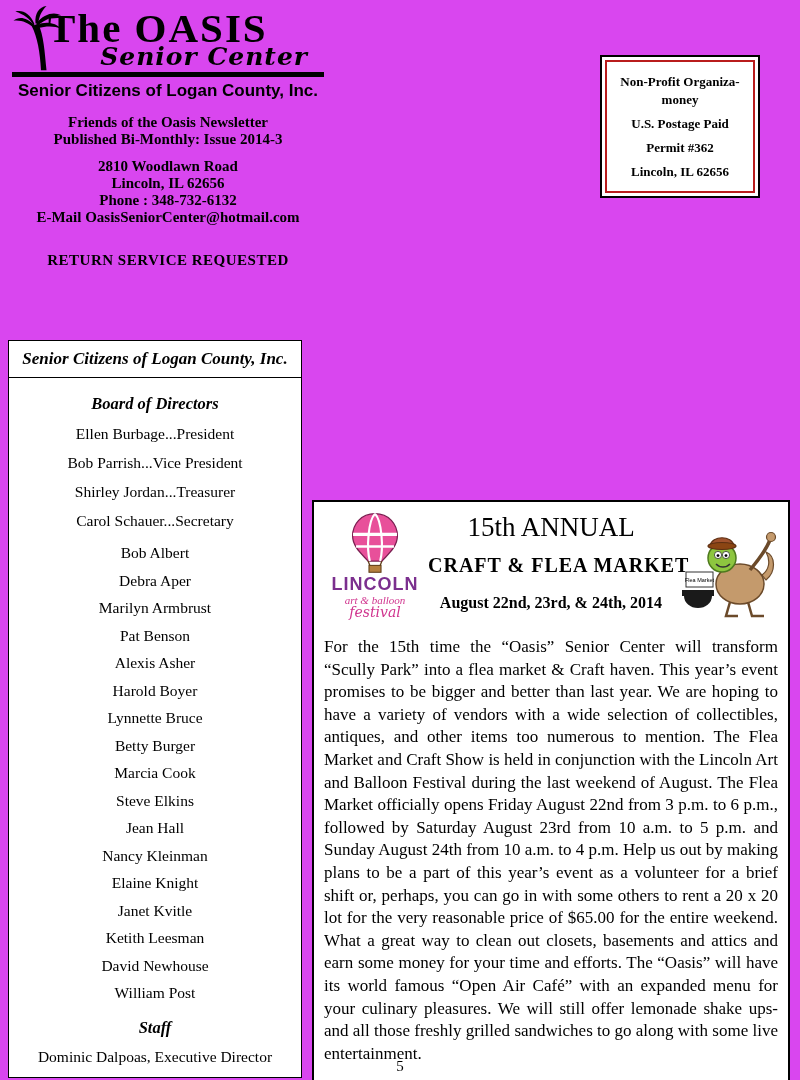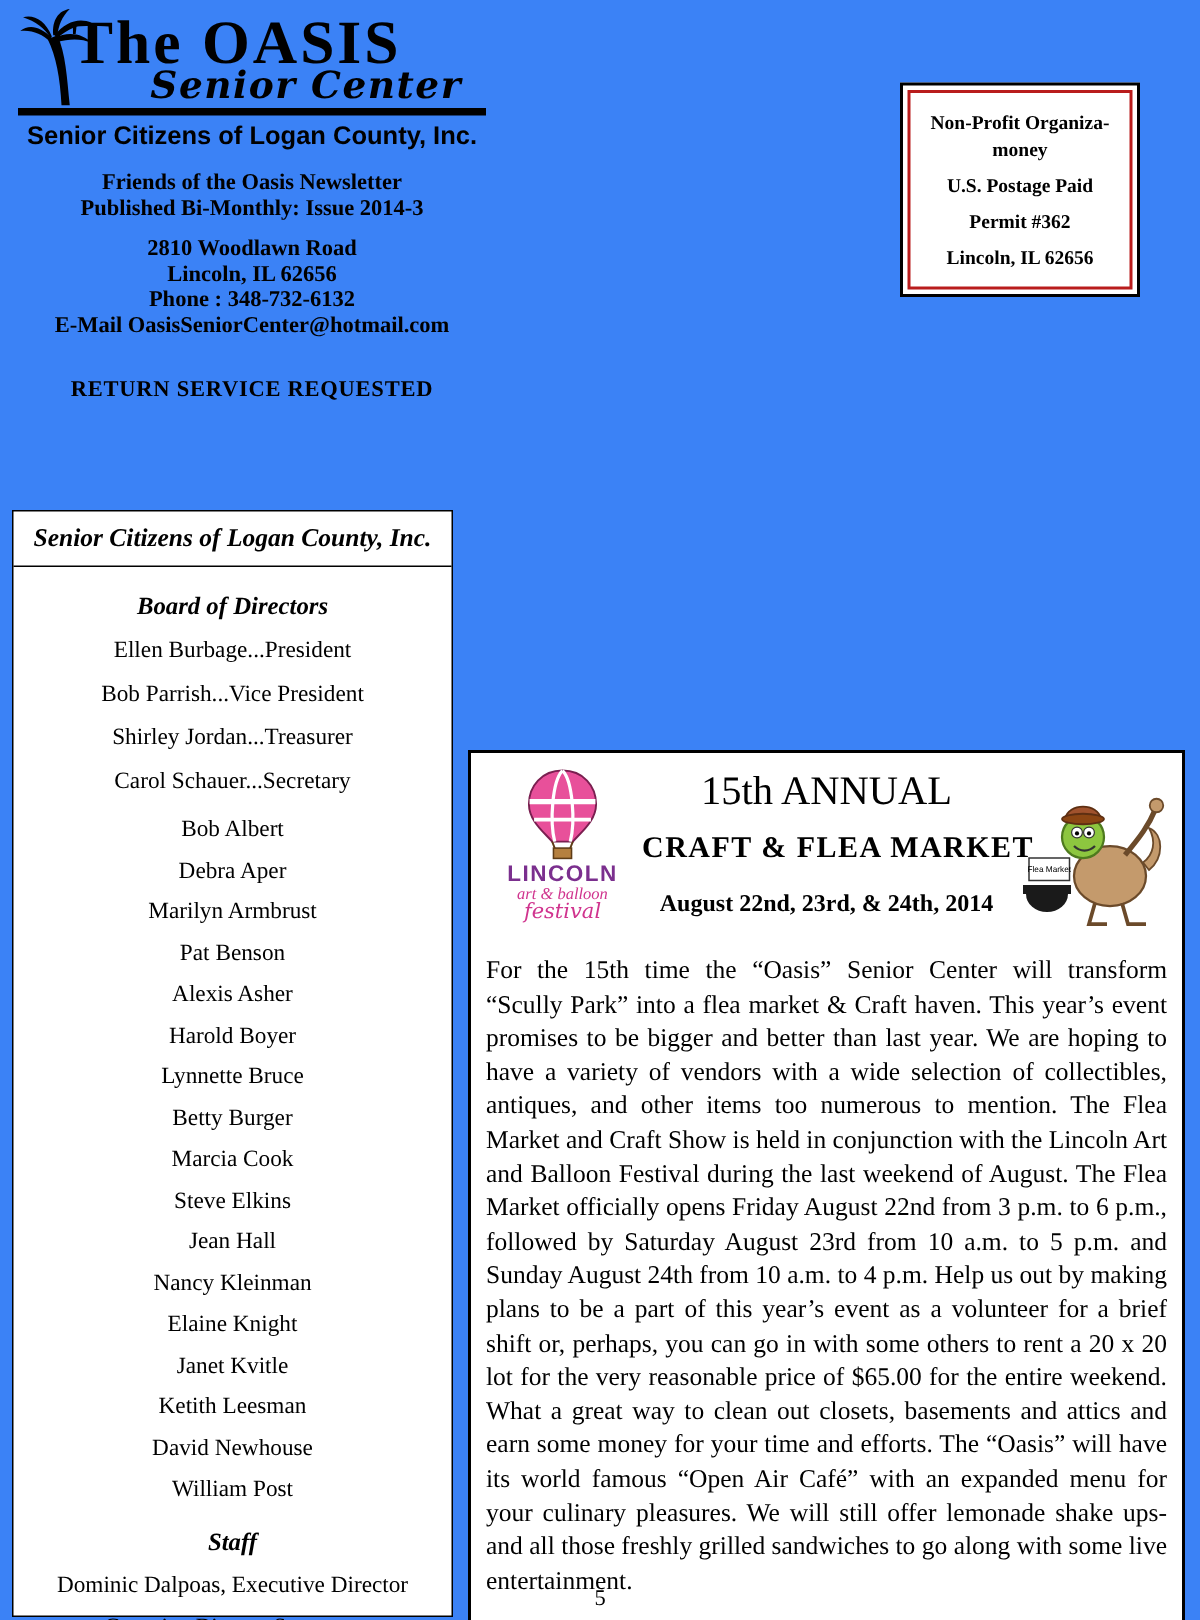--- a/index.html
+++ b/index.html
@@ -1,19 +1,19 @@
 <!DOCTYPE html>
 <html><head>
 <meta charset="utf-8">
 <style>
   * { margin:0; padding:0; box-sizing:border-box; }
   html,body { background:#ffffff; }
   .page {
     position:relative; width:800px; height:1080px; margin:0 auto;
-    background:#3b82f6; color:#000; overflow:hidden;
+    background:#d946ef; color:#000; overflow:hidden;
     font-family:"Liberation Serif", serif;
   }
 
   
   .logo { position:absolute; left:12px; top:6px; width:312px; }
   .palm { position:absolute; left:0; top:0; width:58px; height:66px; }
   .logo-main {
     margin-left:36px; font-weight:bold; font-size:41px; line-height:44px;
     letter-spacing:2px; font-family:"Liberation Serif", serif; white-space:nowrap;
   }
@@ -69,21 +69,21 @@
   .staff-line { margin-top:10px; }
 
   
   .event-box {
     position:absolute; left:312px; top:500px; width:478px; height:583px;
     border:2px solid #000; padding:6px 10px; background:#fff;
   }
   .event-header { position:relative; height:118px; }
   .balloon-logo { position:absolute; left:0; top:0; width:102px; text-align:center; }
   .balloon-svg { width:52px; height:62px; display:block; margin:0 auto; }
-  .balloon-name { font-family:"Liberation Sans", sans-serif; font-weight:bold; font-size:15px; color:#7b2f8e; letter-spacing:1px; }
+  .balloon-name { font-family:"Liberation Sans", sans-serif; font-weight:bold; font-size:18px; color:#7b2f8e; letter-spacing:1px; }
   .balloon-tag1 { font-style:italic; font-size:11px; color:#d0348e; margin-top:-1px; }
   .balloon-tag2 { font-style:italic; font-size:14px; color:#d0348e; margin-top:-2px; font-family:"DejaVu Serif", serif; }
   .event-titles { margin:0 104px; text-align:center; }
   .event-title { font-weight:normal; font-size:27px; margin-top:4px; }
   .event-subtitle { font-weight:bold; font-size:20px; letter-spacing:1px; margin-top:11px; white-space:nowrap; }
   .event-dates { font-weight:bold; font-size:16px; margin-top:17px; }
   .mascot { position:absolute; right:0; top:10px; width:100px; height:102px; }
   .mascot svg { width:100%; height:100%; }
   .event-body { text-align:justify; font-size:17px; line-height:22.6px; margin-top:6px; }
 

